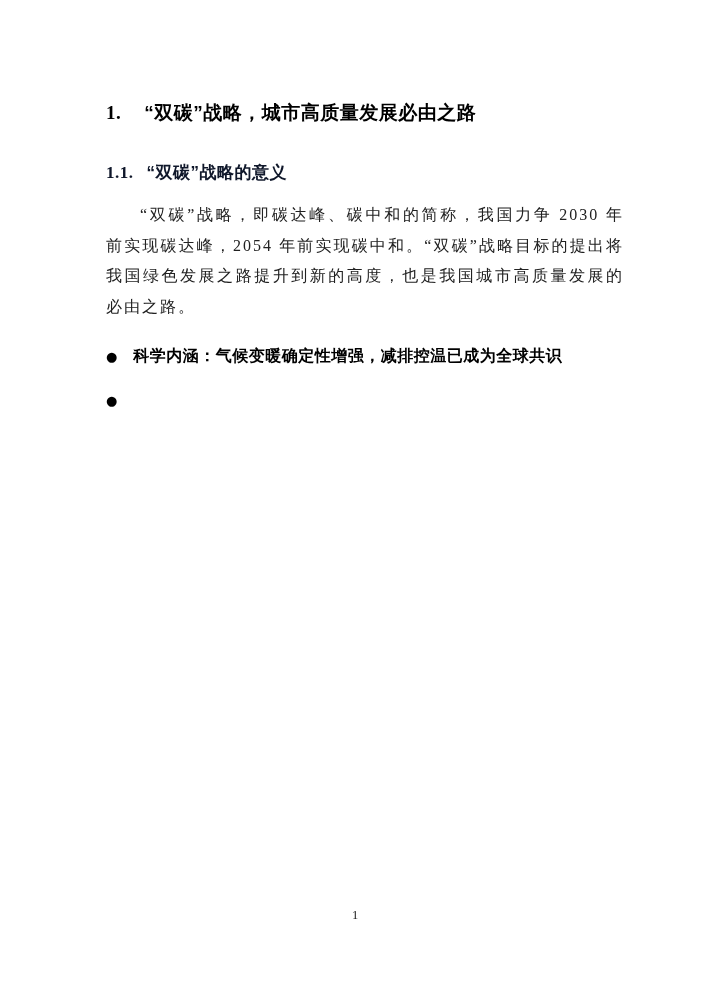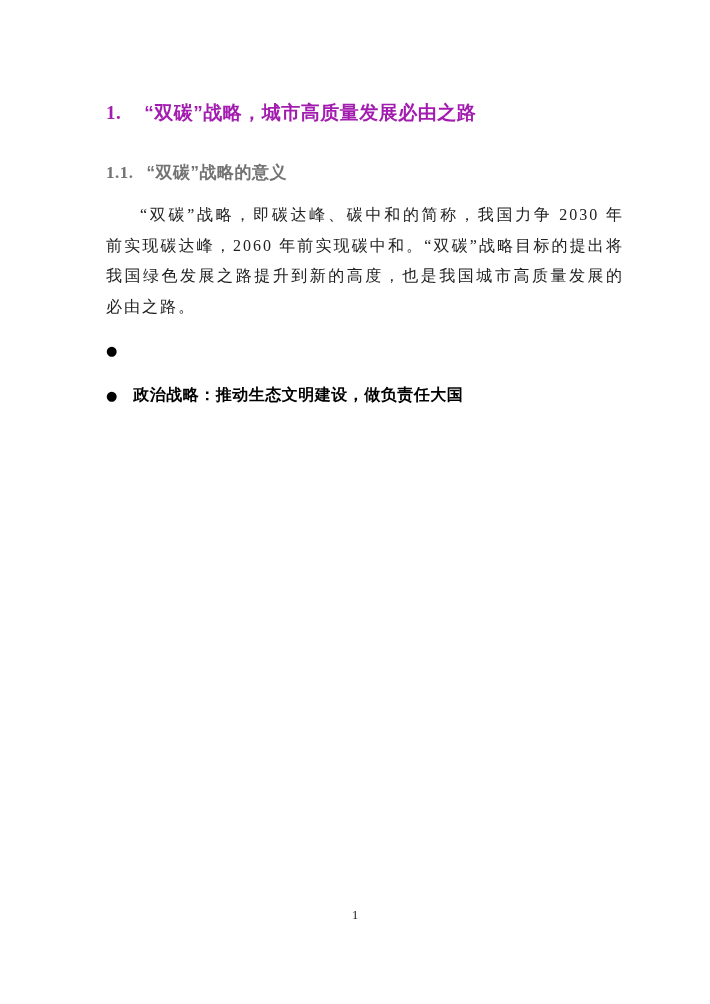--- a/index.html
+++ b/index.html
@@ -20,30 +20,30 @@
     position: absolute;
     left: 106px;
     top: 0;
     width: 518px;
   }
   .h1 {
     margin: 100px 0 0 0;
     font-size: 19px;
     line-height: 25px;
     font-weight: bold;
-    color: #a21caf;
+    color: #000000;
     font-family: "Liberation Sans", "DejaVu Sans", sans-serif;
     letter-spacing: 0.5px;
   }
   .h2 {
     margin: 36px 0 0 0;
     font-size: 17px;
     line-height: 24px;
     font-weight: bold;
-    color: #737373;
+    color: #0f172a;
     font-family: "Liberation Sans", "DejaVu Sans", sans-serif;
     letter-spacing: 0.5px;
   }
   .hnum {
     font-family: "Liberation Serif", "DejaVu Serif", serif;
     font-weight: bold;
   }
   .h1 .hnum { margin-right: 23px; }
   .h2 .hnum { margin-right: 13px; }
   .body-para {
@@ -99,29 +99,29 @@
   <div class="content">
 
     <h1 class="h1">
       <span class="hnum">1.</span><span class="htext">“双碳”战略，城市高质量发展必由之路</span>
     </h1>
 
     <h2 class="h2">
       <span class="hnum">1.1.</span><span class="htext">“双碳”战略的意义</span>
     </h2>
 
-    <p class="body-para after-h2">“双碳”战略，即碳达峰、碳中和的简称，我国力争 2030 年前实现碳达峰，2060 年前实现碳中和。“双碳”战略目标的提出将我国绿色发展之路提升到新的高度，也是我国城市高质量发展的必由之路。</p>
+    <p class="body-para after-h2">“双碳”战略，即碳达峰、碳中和的简称，我国力争 2030 年前实现碳达峰，2054 年前实现碳中和。“双碳”战略目标的提出将我国绿色发展之路提升到新的高度，也是我国城市高质量发展的必由之路。</p>
 
     <div class="bullet-row">
       <span class="bullet-dot">●</span>
+      <span class="bullet-text">科学内涵：气候变暖确定性增强，减排控温已成为全球共识</span>
     </div>
 
 
     <div class="bullet-row second">
       <span class="bullet-dot">●</span>
-      <span class="bullet-text">政治战略：推动生态文明建设，做负责任大国</span>
     </div>
 
 
   </div>
 
   <div class="pagenum">1</div>
 </div>
 
 </body></html>

